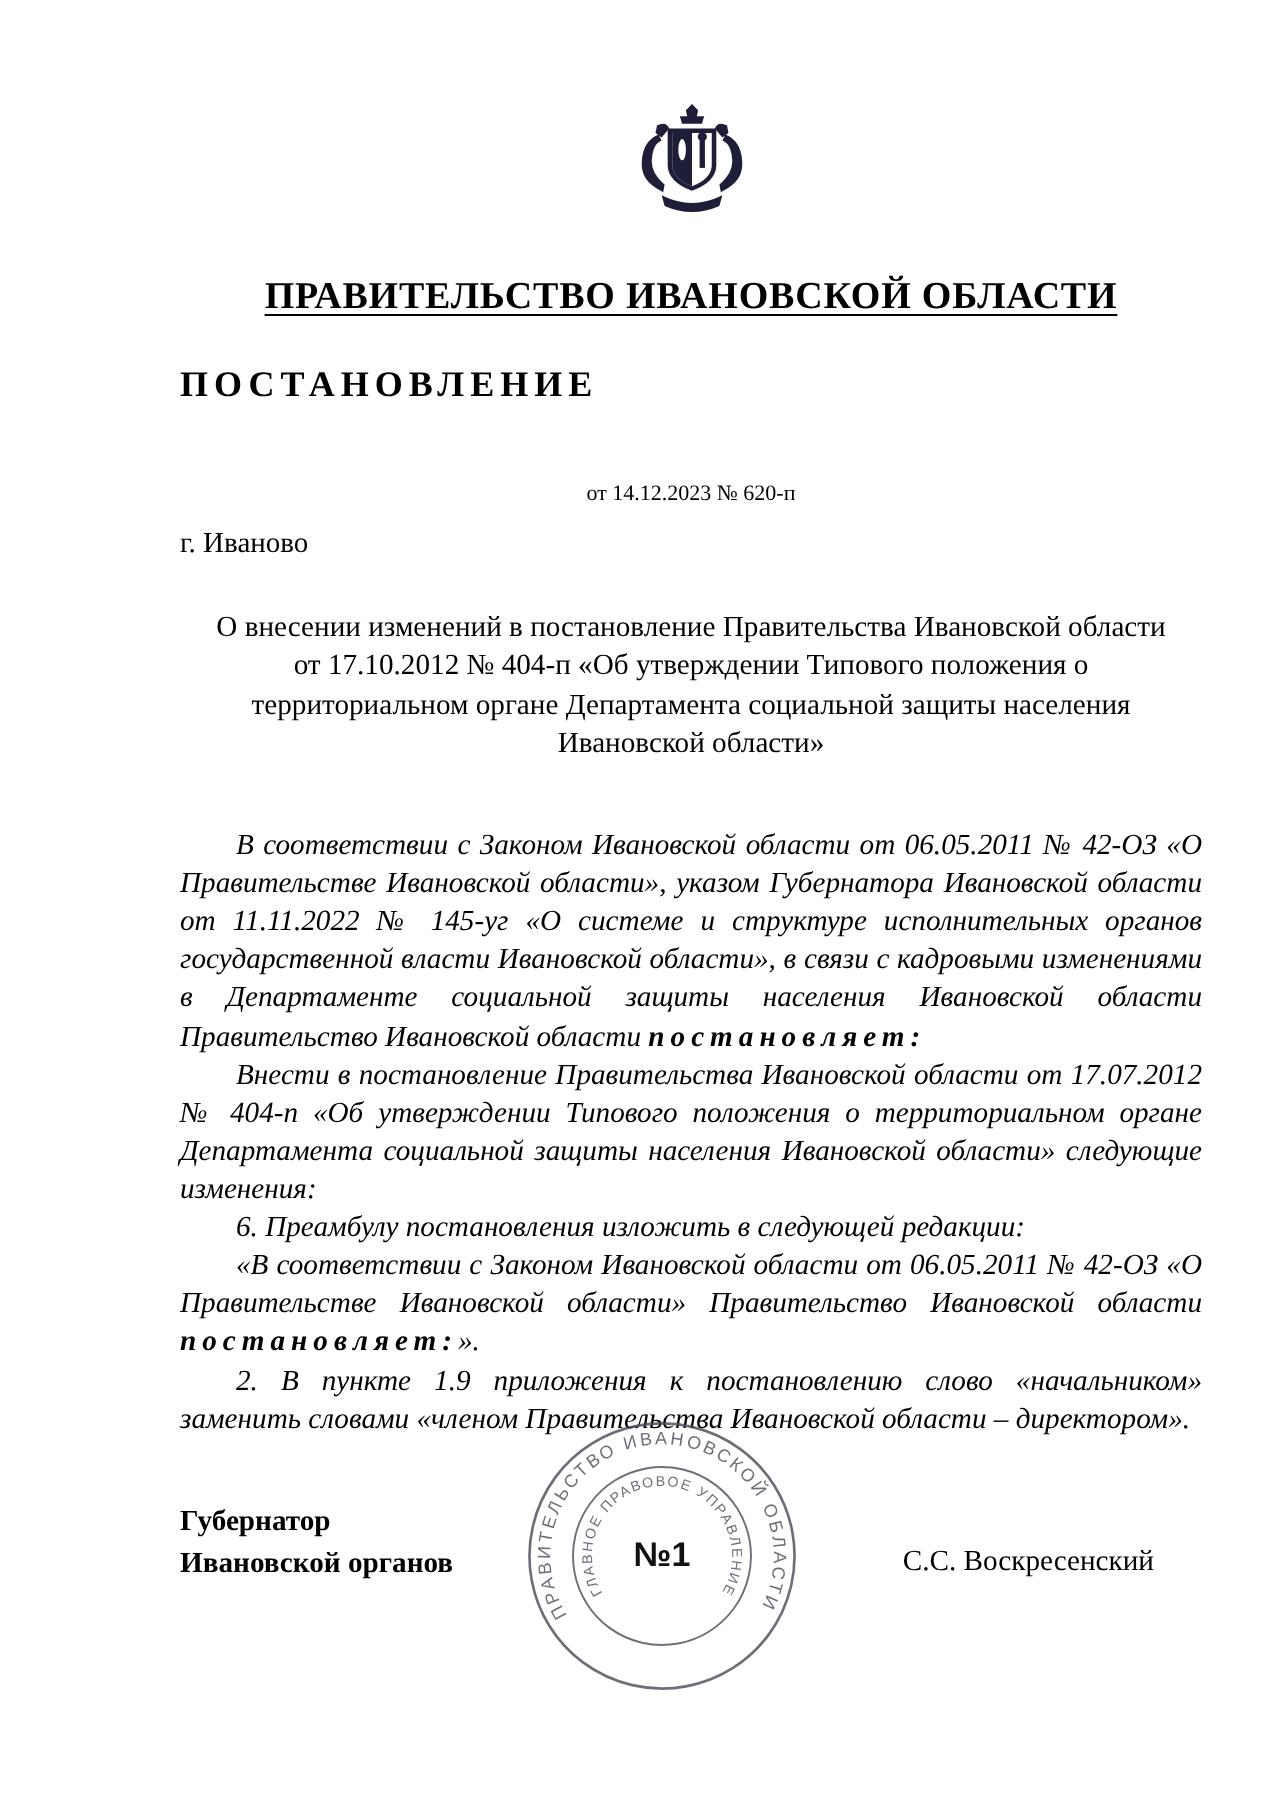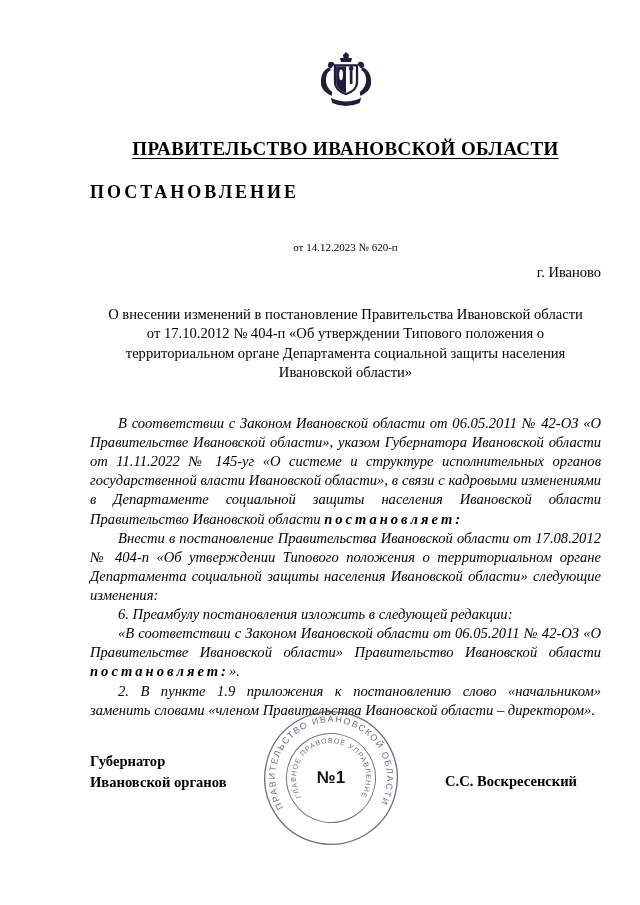--- a/index.html
+++ b/index.html
@@ -35,21 +35,21 @@
     letter-spacing: 3px;
     margin-bottom: 38px;
   }
   .date-line {
     font-size: 11px;
     text-align: center;
     margin-bottom: 11px;
   }
   .city {
     font-size: 14.5px;
-    text-align: right;
+    text-align: left;
     margin-bottom: 24px;
   }
   .subject {
     font-weight: normal;
     font-size: 14.6px;
     line-height: 1.32;
     text-align: center;
     max-width: 478px;
     margin: 0 auto 32px auto;
   }
@@ -76,21 +76,21 @@
     left: 0;
     top: 38px;
     font-weight: bold;
     font-size: 14.6px;
     line-height: 1.45;
   }
   .sig-name {
     position: absolute;
     right: 0;
     top: 60px;
-    font-weight: bold;
+    font-weight: normal;
     font-size: 14.6px;
   }
   .stamp-wrap {
     position: absolute;
     left: 170px;
     top: -6px;
     width: 142px;
     height: 142px;
   }
   .stamp-wrap svg.rings {
@@ -141,21 +141,21 @@
 
   <h1 class="org-name">ПРАВИТЕЛЬСТВО ИВАНОВСКОЙ ОБЛАСТИ</h1>
   <h2 class="doc-type">ПОСТАНОВЛЕНИЕ</h2>
   <div class="date-line">от 14.12.2023 № 620-п</div>
   <div class="city">г. Иваново</div>
 
   <div class="subject">О внесении изменений в постановление Правительства Ивановской области от 17.10.2012 № 404-п «Об утверждении Типового положения о территориальном органе Департамента социальной защиты населения Ивановской области»</div>
 
   <div class="body-text">
     <p class="para"><span>В соответствии с Законом Ивановской области от 06.05.2011 № 42-ОЗ «О Правительстве Ивановской области», указом Губернатора Ивановской области от 11.11.2022 № 145-уг «О системе и структуре исполнительных органов государственной власти Ивановской области», в связи с кадровыми изменениями в Департаменте социальной защиты населения Ивановской области Правительство Ивановской области </span><span class="emph">постановляет:</span></p>
-    <p class="para">Внести в постановление Правительства Ивановской области от 17.08.2012 № 404-п «Об утверждении Типового положения о территориальном органе Департамента социальной защиты населения Ивановской области» следующие изменения:</p>
+    <p class="para">Внести в постановление Правительства Ивановской области от 17.07.2012 № 404-п «Об утверждении Типового положения о территориальном органе Департамента социальной защиты населения Ивановской области» следующие изменения:</p>
     <p class="para">6. Преамбулу постановления изложить в следующей редакции:</p>
     <p class="para"><span>«В соответствии с Законом Ивановской области от 06.05.2011 № 42-ОЗ «О Правительстве Ивановской области» Правительство Ивановской области </span><span class="emph">постановляет:</span><span>».</span></p>
     <p class="para">2. В пункте 1.9 приложения к постановлению слово «начальником» заменить словами «членом Правительства Ивановской области – директором».</p>
   </div>
 
   <div class="footer">
     <div class="sig-left">
       <div>Губернатор</div>
       <div>Ивановской органов</div>
     </div>

